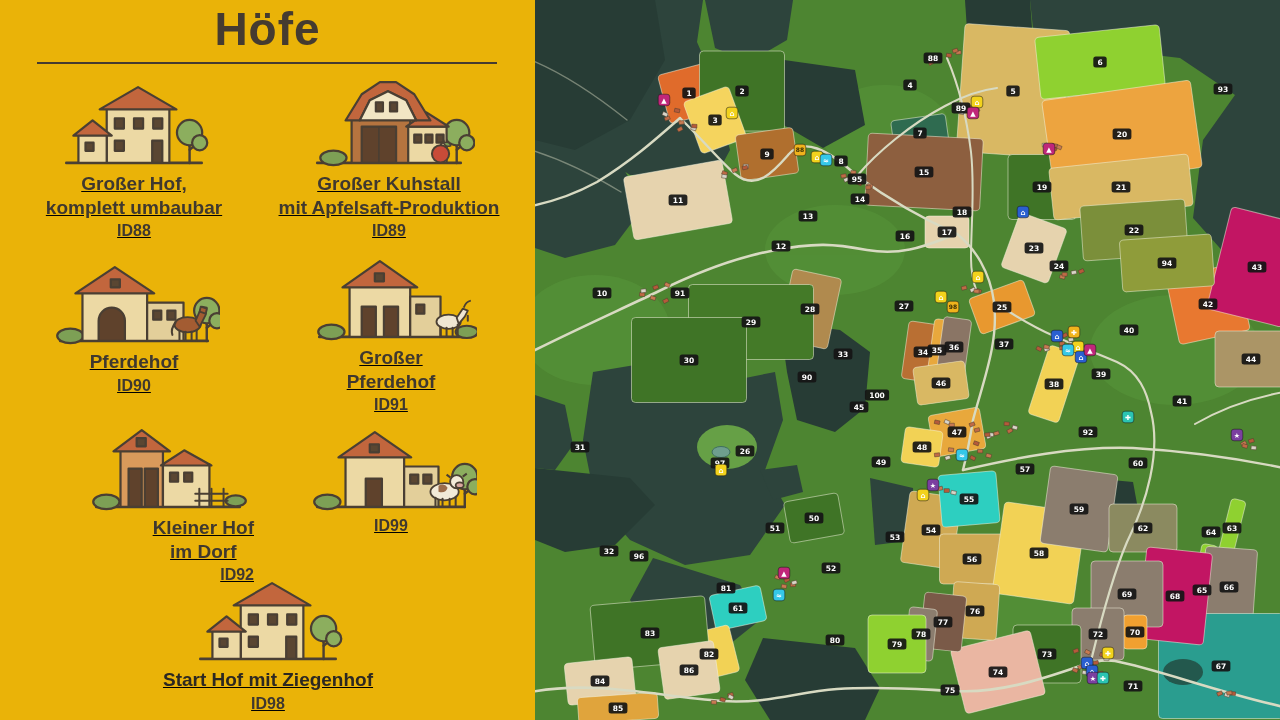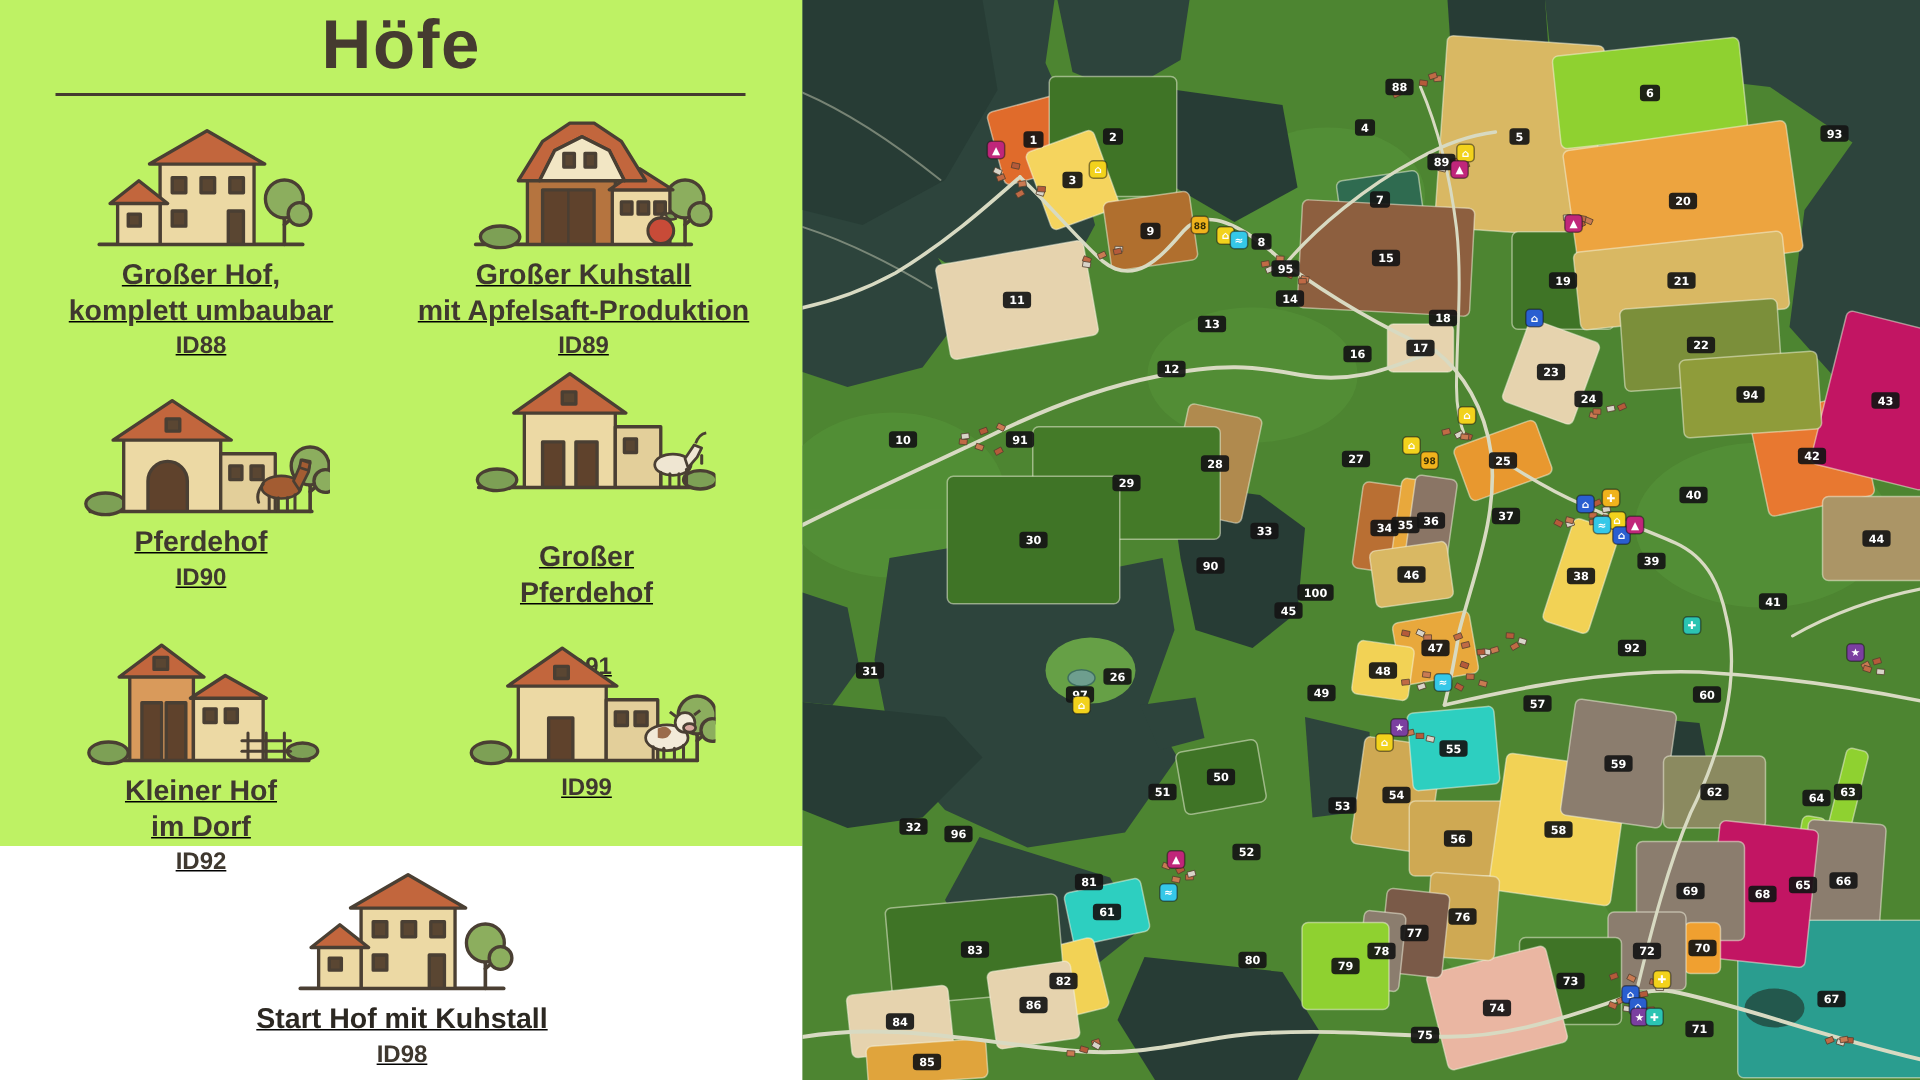--- a/index.html
+++ b/index.html
@@ -1,33 +1,33 @@
 <!DOCTYPE html>
 <html><head>
 <meta charset="utf-8">
 <style>
   html,body{margin:0;padding:0;}
   body{width:1280px;height:720px;overflow:hidden;font-family:"Liberation Sans",sans-serif;}
   .app{display:flex;width:1280px;height:720px;}
 
   
-  .panel{position:relative;width:535px;height:564px;background:#bef264;flex:0 0 auto;}
+  .panel{position:relative;width:535px;height:720px;background:#eab308;flex:0 0 auto;}
   .panel-title{position:absolute;top:2px;left:0;right:0;text-align:center;
     font-size:46px;font-weight:bold;color:#453b30;letter-spacing:1px;margin:0;}
   .rule{position:absolute;top:62px;left:37px;width:460px;border-top:2.5px solid #453b30;}
   .farm-entry{position:absolute;display:flex;flex-direction:column;align-items:center;text-align:center;text-decoration:underline;}
   .farm-icon svg{width:172px;height:96px;display:block;}
   .farm-name{font-size:19px;font-weight:700;color:#3f382f;line-height:1.24;margin-top:2px;}
   .farm-id{font-size:16px;font-weight:800;color:#3f382f;margin-top:3px;}
   .emphasis .farm-name{font-weight:800;color:#2c2822;}
   .pos-0{left:14px;top:74px;width:240px;}
   .pos-1{left:256px;top:74px;width:266px;}
   .pos-2{left:14px;top:252px;width:240px;}
-  .pos-3{left:258px;top:236px;width:266px;gap:26px;}
-  .pos-4{left:14px;top:418px;width:240px;}
+  .pos-3{left:258px;top:248px;width:266px;}
+  .pos-4{left:14px;top:418px;width:240px;align-items:flex-end;}
   .pos-5{left:258px;top:418px;width:266px;}
   .pos-6{left:125px;top:570px;width:286px;}
 
   
   .map-area{position:relative;width:745px;height:720px;flex:0 0 auto;background:#4d8531;}
   .map-area svg{position:absolute;inset:0;display:block;}
   .road{fill:none;stroke-linecap:round;}
   .field-label text{font-family:"DejaVu Sans",sans-serif;font-weight:bold;fill:#fff;}
   .marker text{font-family:"DejaVu Sans",sans-serif;font-weight:bold;}
 </style>
@@ -257,21 +257,21 @@
    <path d="M25,61 L44,46 L63,61 Z" fill="#c2663d"></path>
    <rect x="37" y="68" width="8" height="8" fill="#5a4632"></rect>
    <rect x="66" y="44" width="9" height="10" fill="#5a4632"></rect>
                 <rect x="85" y="44" width="9" height="10" fill="#5a4632"></rect>
                 <rect x="104" y="44" width="9" height="10" fill="#5a4632"></rect>
    <rect x="66" y="66" width="9" height="10" fill="#5a4632"></rect>
                 <rect x="103" y="66" width="10" height="22" fill="#5a4632"></rect>
               </g>
             </svg>
           </div>
-          <div class="farm-name">Start Hof mit Kuhstall</div>
+          <div class="farm-name">Start Hof mit Ziegenhof</div>
           <div class="farm-id">ID98</div>
         </div>
       </div>
   </aside>
 
   <div class="map-area">
     <svg id="mapsvg" viewBox="0 0 745 720" width="745" height="720">
       <rect id="mapbase" x="0" y="0" width="745" height="720" fill="#4d8531"></rect>
       <g id="grasslight" opacity="0.55">
         <ellipse cx="350" cy="130" rx="65" ry="45" fill="#57953a"></ellipse>

